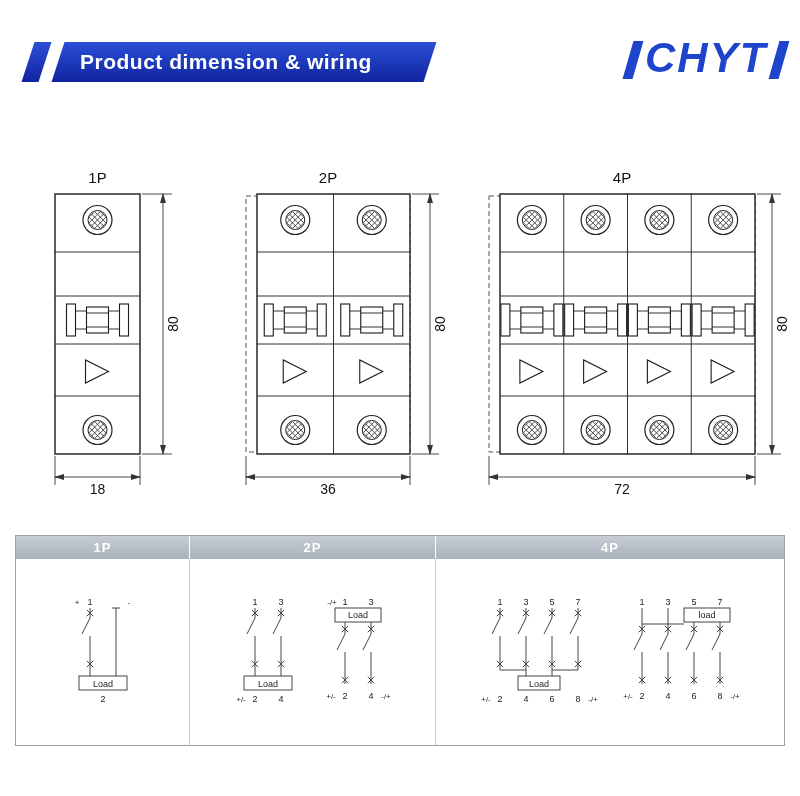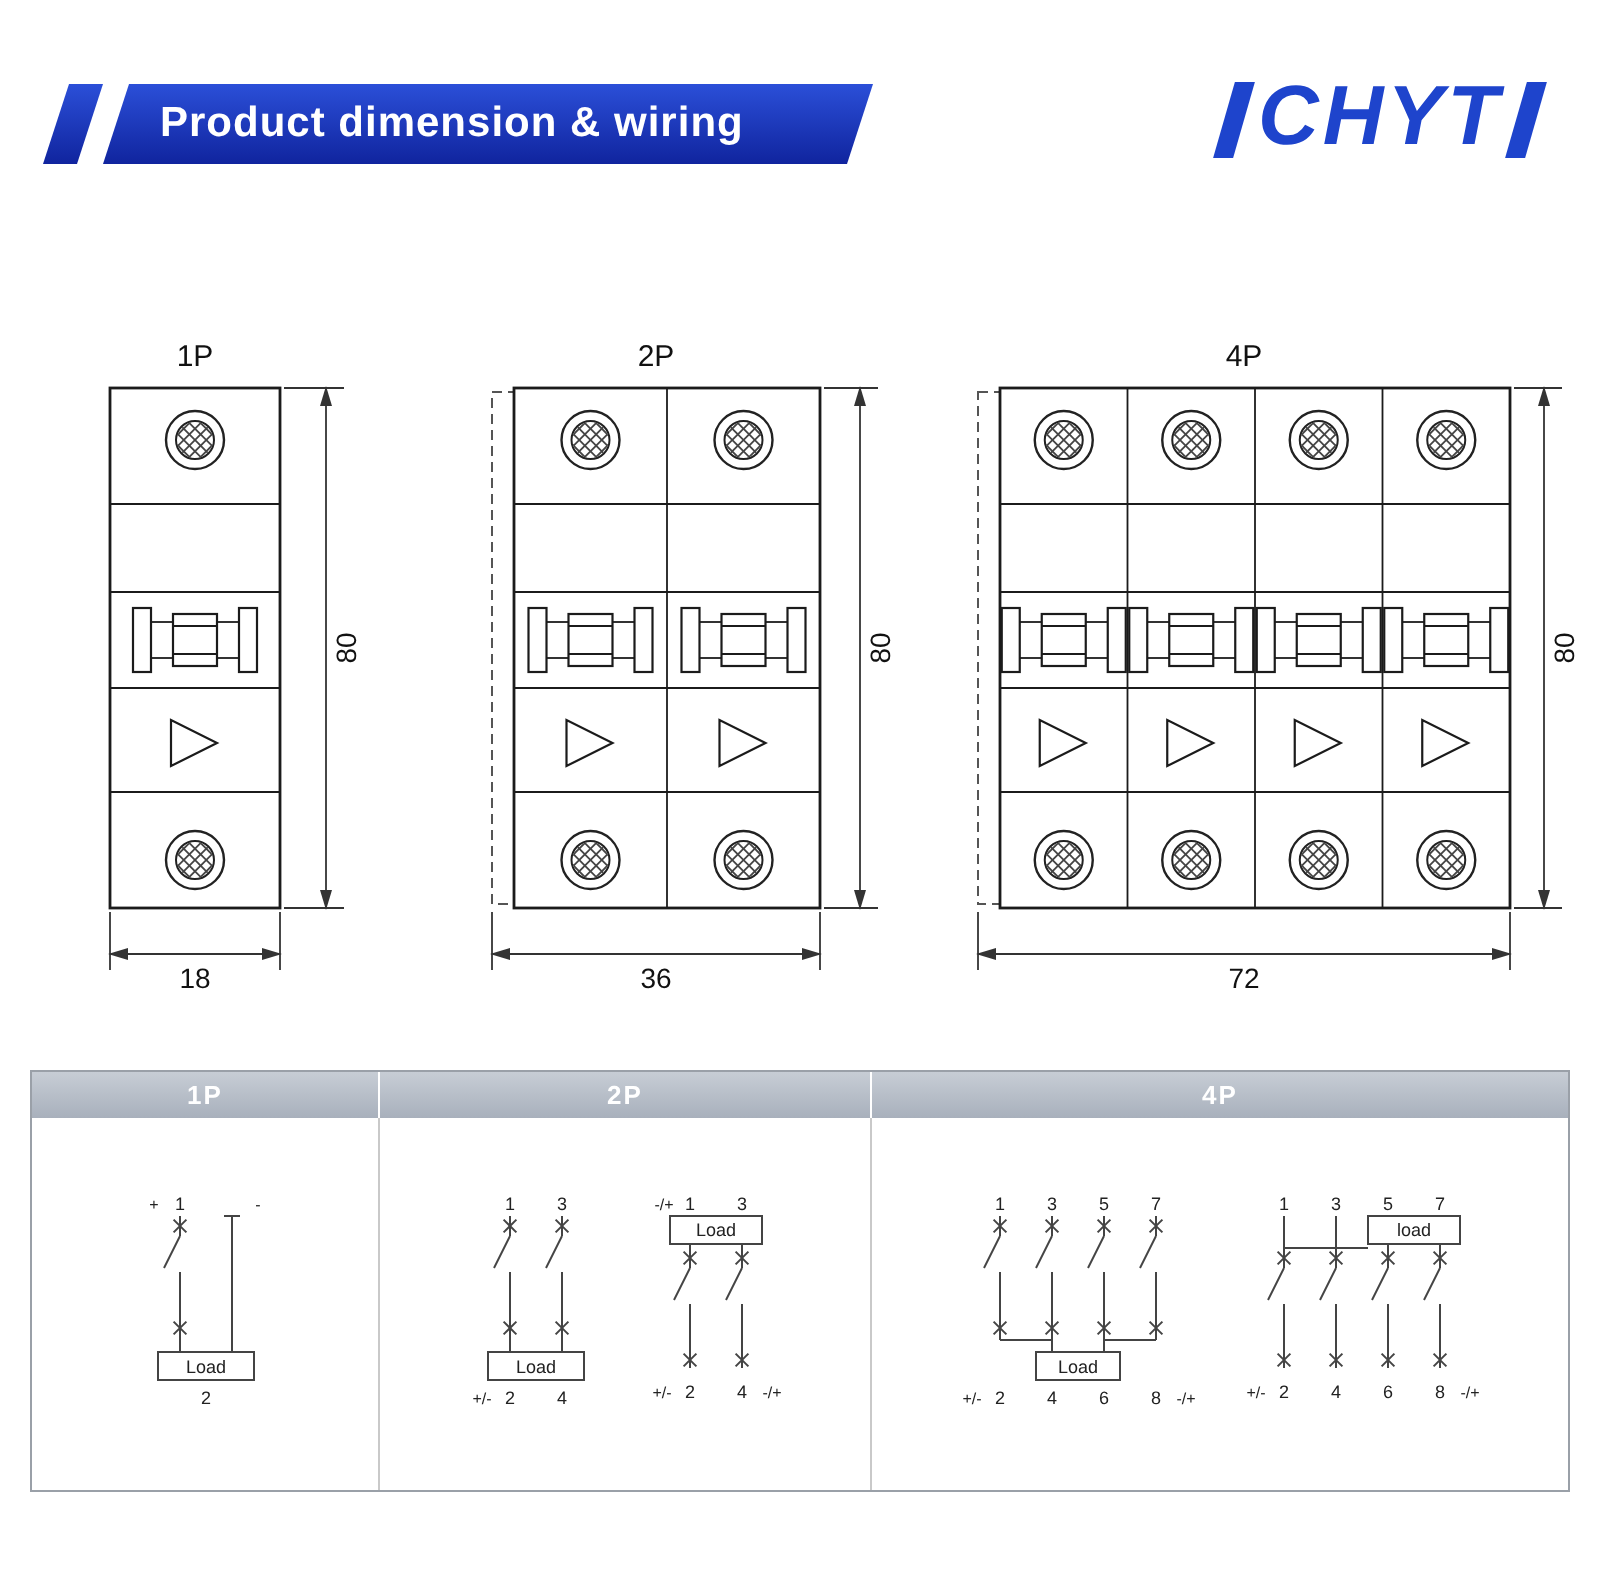--- a/index.html
+++ b/index.html
@@ -6,21 +6,21 @@
   body{font-family:"Liberation Sans",sans-serif;}
   .page{position:relative;width:800px;height:796px;background:#fff;overflow:hidden;}
 
   
   .banner-accent{position:absolute;left:28px;top:42px;width:17px;height:40px;
     background:linear-gradient(180deg,#2b4fd8,#10249e);transform:skewX(-18deg);}
   .banner{position:absolute;left:58px;top:42px;width:372px;height:40px;
     background:linear-gradient(180deg,#2b4fd8 0%,#10249e 100%);transform:skewX(-18deg);
     display:flex;align-items:center;padding-left:22px;box-sizing:border-box;}
   .banner-text{transform:skewX(18deg);color:#fff;font-size:21px;font-weight:bold;letter-spacing:.5px;white-space:nowrap;}
-  .logo{position:absolute;left:612px;top:36px;height:48px;display:flex;align-items:center;gap:7px;}
+  .logo{position:absolute;left:628px;top:36px;height:48px;display:flex;align-items:center;gap:7px;}
   .logo-bar{width:10px;height:38px;background:#1e44cc;transform:skewX(-16deg);}
   .logo-text{font-size:42px;font-weight:bold;font-style:italic;color:#1e44cc;letter-spacing:2px;line-height:1;margin-top:-4px;}
 
   
   #drawings{position:absolute;left:0;top:158px;}
   #drawings text{font-family:"Liberation Sans",sans-serif;}
   #drawings .body{fill:#fff;stroke:#1b1b1b;stroke-width:1.4;}
   #drawings .dashed{fill:none;stroke:#555;stroke-width:1;stroke-dasharray:5 3;}
   #drawings .part{fill:#fff;stroke:#1b1b1b;stroke-width:1.1;}
   #drawings .sep{stroke:#1b1b1b;stroke-width:.9;}

